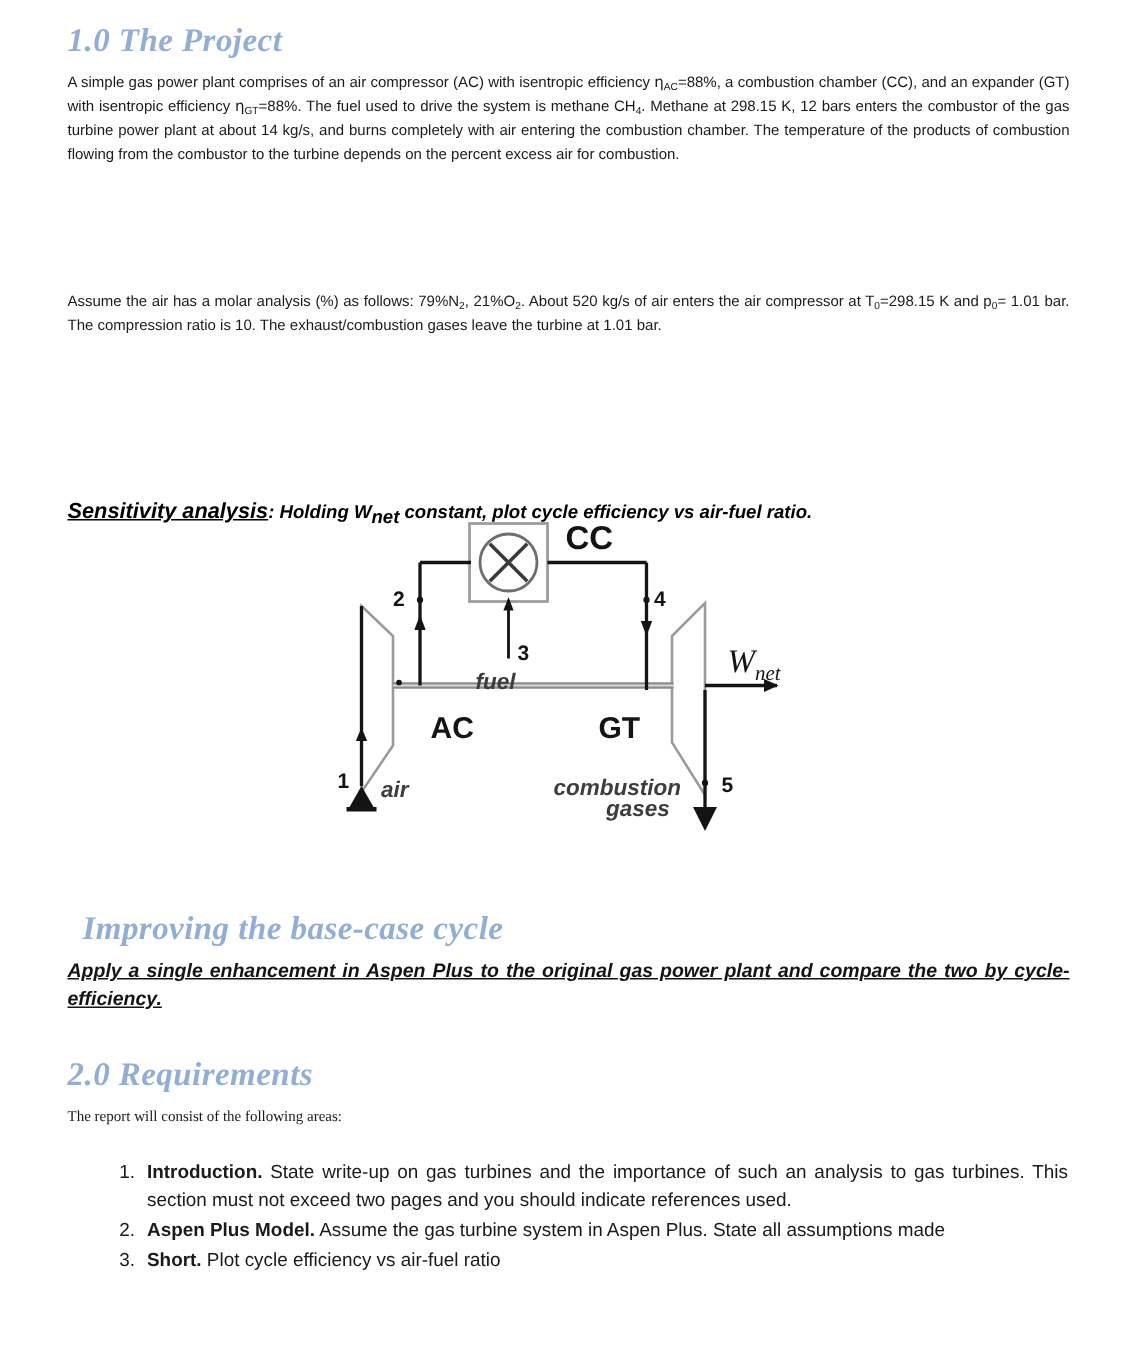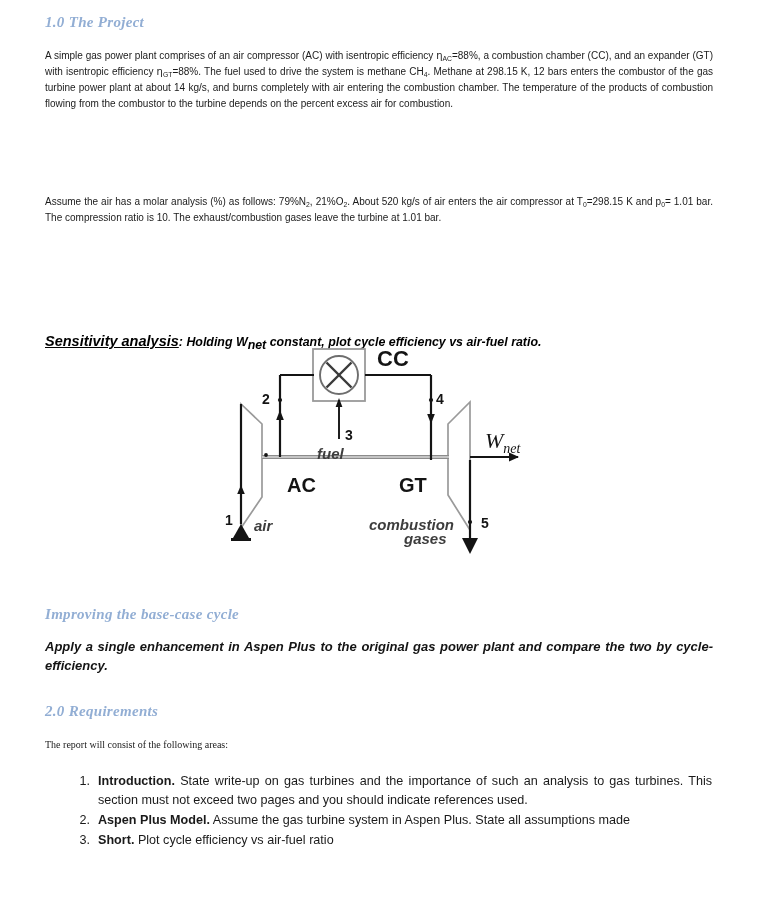--- a/index.html
+++ b/index.html
@@ -21,21 +21,21 @@
     height: 912px;
     box-sizing: border-box;
     padding: 0;
   }
 
   
   .sec-heading {
     font-family: "Liberation Serif", serif;
     font-style: italic;
     font-weight: bold;
-    font-size: 15px;
+    font-size: 22px;
     color: #92aed4;
     letter-spacing: 0.3px;
     margin: 0;
   }
   .sub-heading-bold {
     font-family: "Liberation Sans", sans-serif;
     font-weight: bold;
     font-style: italic;
     font-size: 13px;
     color: #141414;
@@ -195,23 +195,23 @@
 
       <text x="54" y="189" font-family="Liberation Sans, sans-serif" font-size="15" font-style="italic" font-weight="bold" fill="#3d3d3d">air</text>
       <text x="117" y="117" font-family="Liberation Sans, sans-serif" font-size="15" font-style="italic" font-weight="bold" fill="#3d3d3d">fuel</text>
       <text x="169" y="188" font-family="Liberation Sans, sans-serif" font-size="15" font-style="italic" font-weight="bold" fill="#3d3d3d">combustion</text>
       <text x="204" y="202" font-family="Liberation Sans, sans-serif" font-size="15" font-style="italic" font-weight="bold" fill="#3d3d3d">gases</text>
 
       <text x="285" y="106" font-family="Liberation Serif, serif" font-size="22" font-style="italic" fill="#141414">W<tspan font-size="14" dy="5">net</tspan></text>
     </svg>
   </div>
 
-  <div class="abs sec-heading" style="left:45px; top:606px; width:670px;">Improving the base-case cycle</div>
-
-  <div class="abs sub-heading-bold" style="left:45px; top:638px; width:668px; text-align:justify;">Apply a single enhancement in Aspen Plus to the original gas power plant and compare the two by cycle-efficiency.</div>
+  <div class="abs sec-heading" style="left:55px; top:606px; width:670px;">Improving the base-case cycle</div>
+
+  <div class="abs sub-heading-bold" style="left:45px; top:638px; width:668px; text-align:justify;text-decoration:underline;">Apply a single enhancement in Aspen Plus to the original gas power plant and compare the two by cycle-efficiency.</div>
 
   <div class="abs sec-heading" style="left:45px; top:703px; width:670px;">2.0 Requirements</div>
 
   <div class="abs para para-left" style="left:45px; top:737px; width:668px;font-family:Liberation Serif, serif;">The report will consist of the following areas:</div>
 
   <ol class="reqs abs" style="left:72px; top:772px; width:640px;" id="reqs-list">
       <li><span class="num">1.</span><b>Introduction.</b><span> State write-up on gas turbines and the importance of such an analysis to gas turbines.  This section must not exceed two pages and you should indicate references used.</span></li>
       <li><span class="num">2.</span><b>Aspen Plus Model.</b><span> Assume the gas turbine system in Aspen Plus. State all assumptions made</span></li>
       <li><span class="num">3.</span><b>Short.</b><span> Plot cycle efficiency vs air-fuel ratio</span></li>
     </ol>

